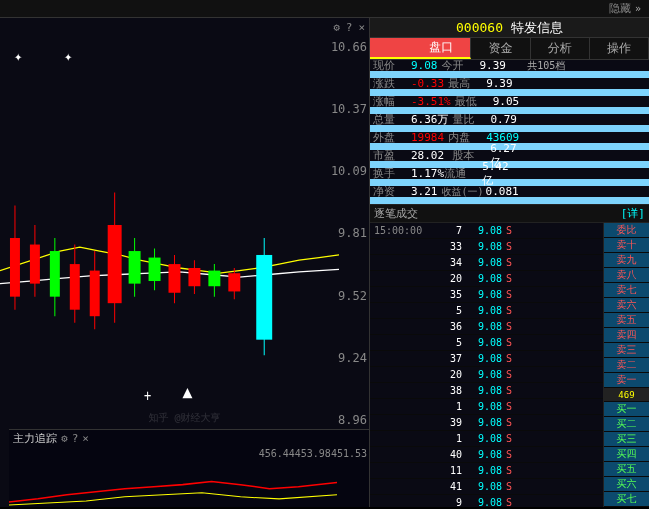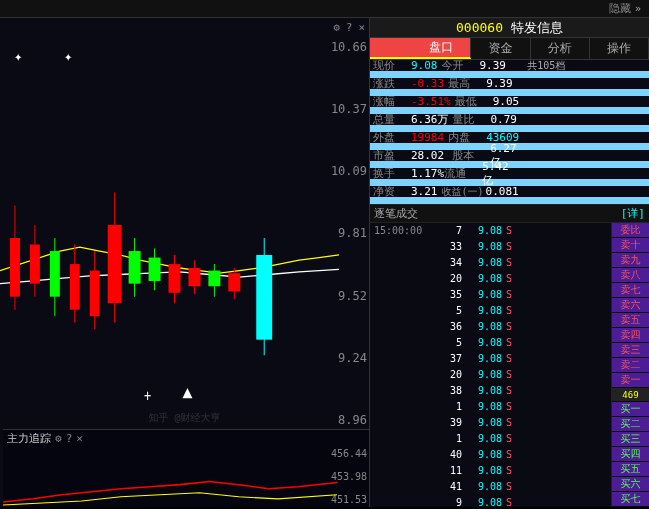--- a/index.html
+++ b/index.html
@@ -64,21 +64,21 @@
     
     .chart-svg {
       width: 100%;
       height: 100%;
     }
 
     
     .sub-chart {
       position: absolute;
       bottom: 0;
-      left: 3px;
+      left: 9px;
       right: 0;
       height: 78px;
       background: #050510;
       border-top: 1px solid #333;
     }
     .sub-chart-title {
       display: flex;
       align-items: center;
       height: 16px;
       padding: 0 4px;
@@ -86,21 +86,21 @@
       font-size: 11px;
       color: #888;
     }
     .sub-chart-title span { color: #ccc; }
     .sub-chart-scale {
       position: absolute;
       right: 2px;
       top: 18px;
       bottom: 2px;
       display: flex;
-      flex-direction: column;
+      flex-direction: row;
       justify-content: space-between;
     }
     .sub-chart-scale span { color: #888; font-size: 10px; }
 
     
     .right-panel {
       width: 279px;
       height: 100%;
       background: #0a0a14;
       display: flex;
@@ -197,23 +197,23 @@
     .trade-time { color: #888; font-size: 10px; width: 56px; }
     .trade-vol { color: #fff; font-size: 10px; width: 32px; text-align: right; }
     .trade-price { color: #0ff; font-size: 10px; width: 40px; text-align: right; }
     .trade-type { color: #f55; font-size: 10px; width: 14px; text-align: center; }
 
     
     .order-book-col {
       position: absolute;
       right: 0;
       top: 0;
-      width: 38px;
+      width: 46px;
       height: 100%;
-      background: #4c1d95;
+      background: #0c4a6e;
       border-left: 1px solid #222;
       display: flex;
       flex-direction: column;
     }
     .order-item {
       height: 16px;
       display: flex;
       align-items: center;
       justify-content: center;
       font-size: 10px;

